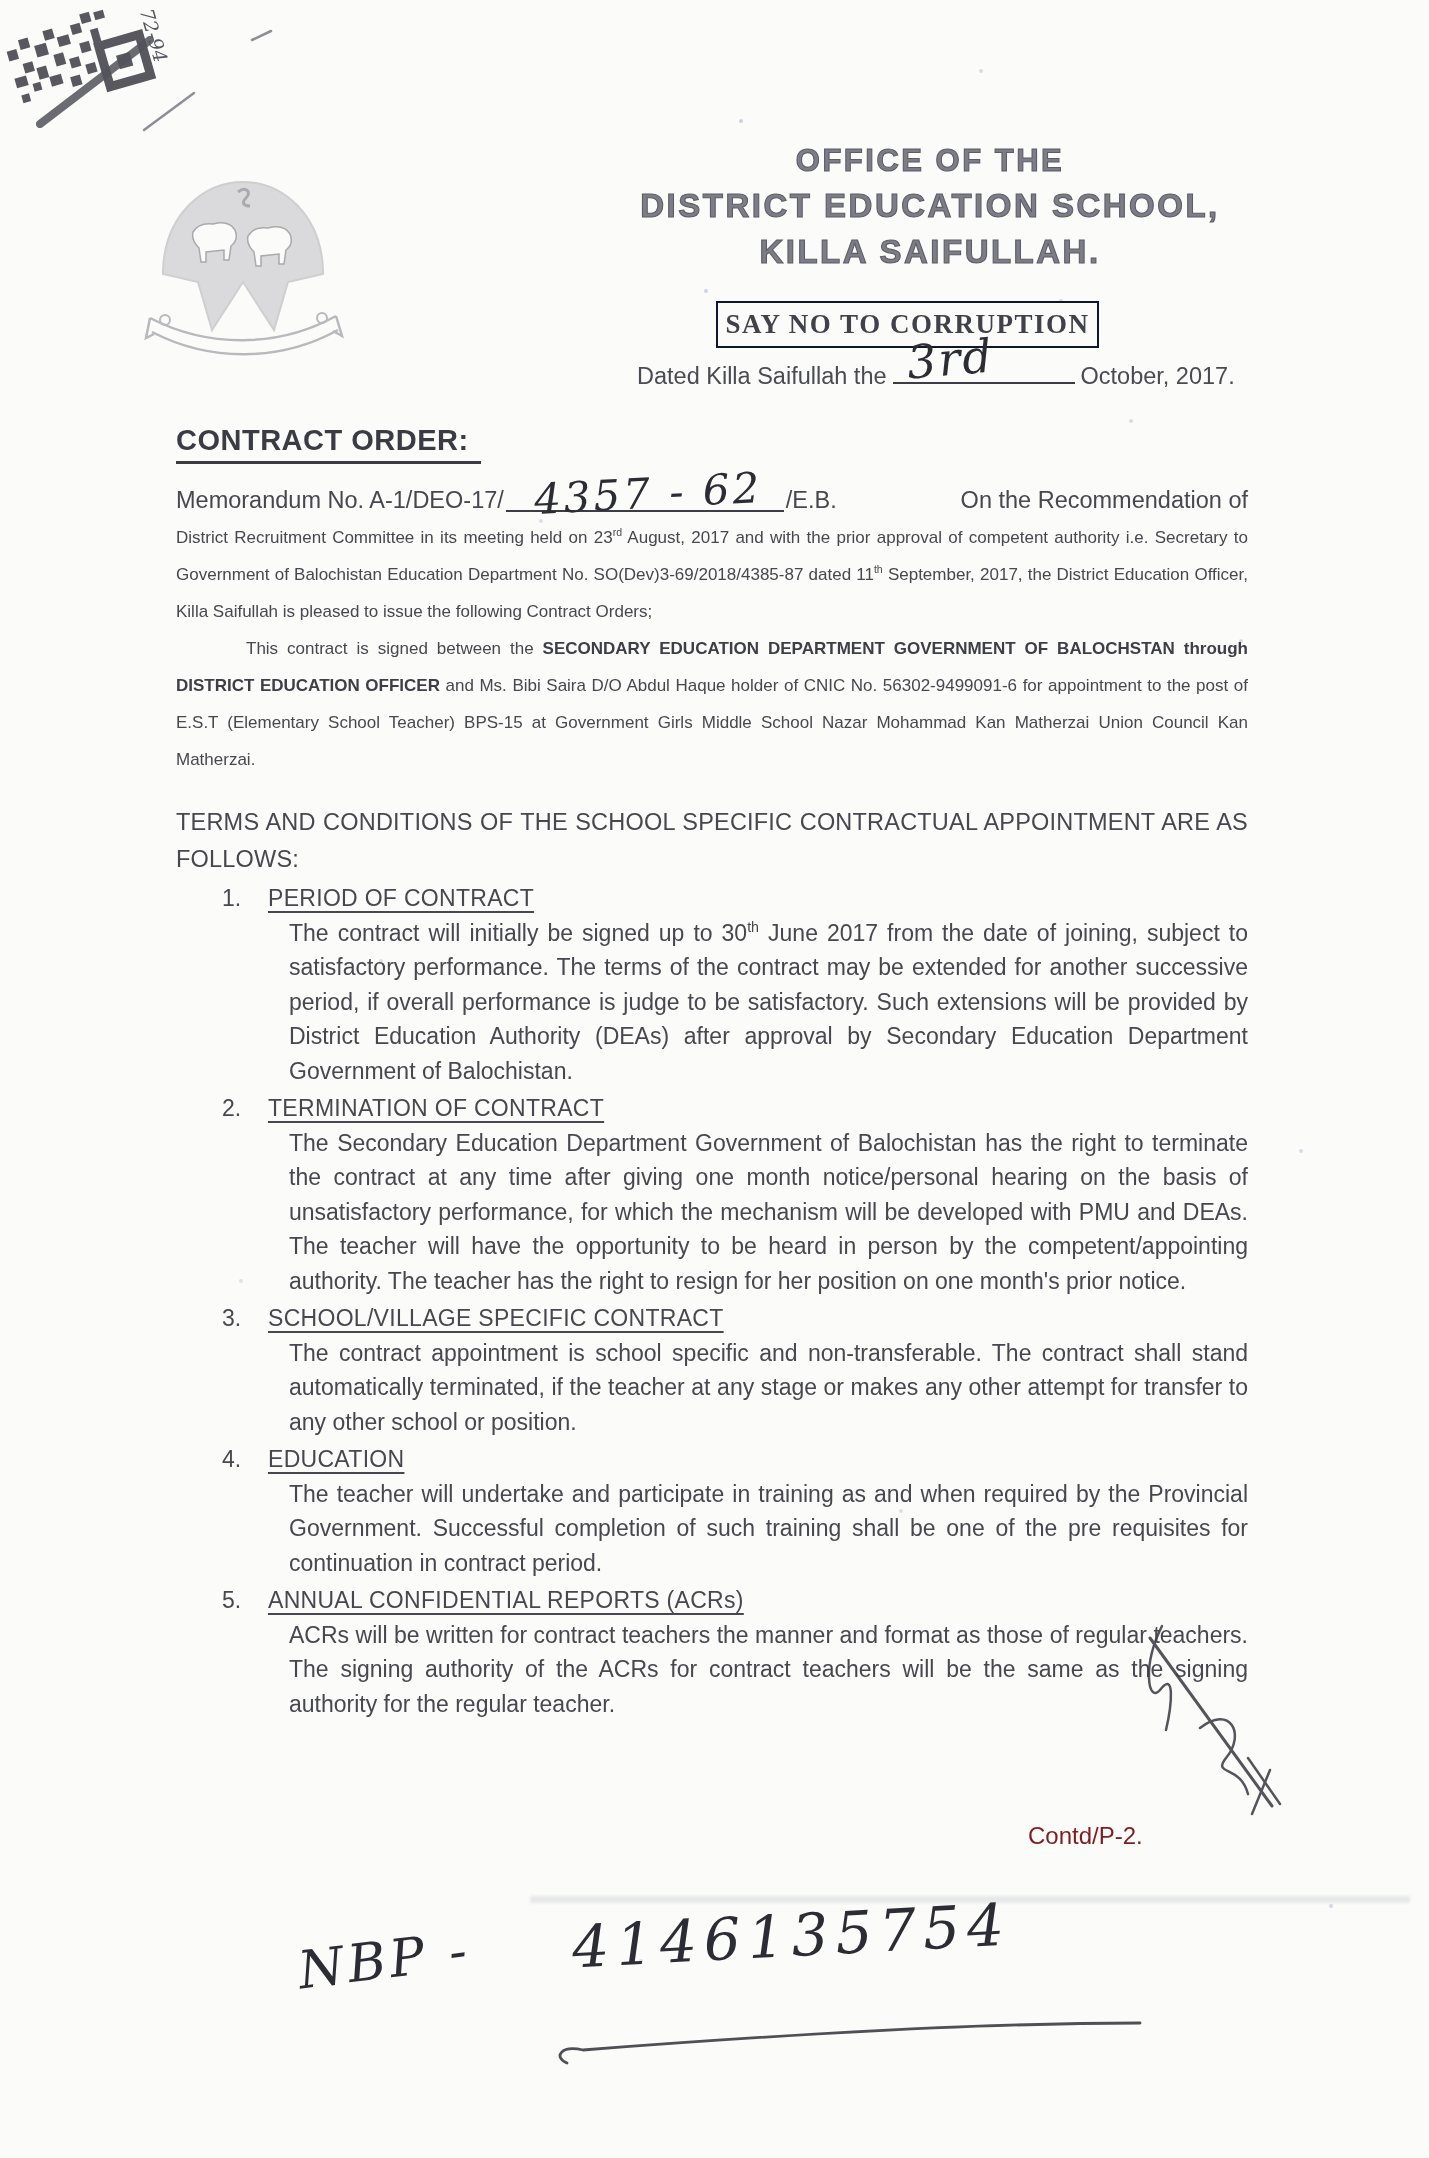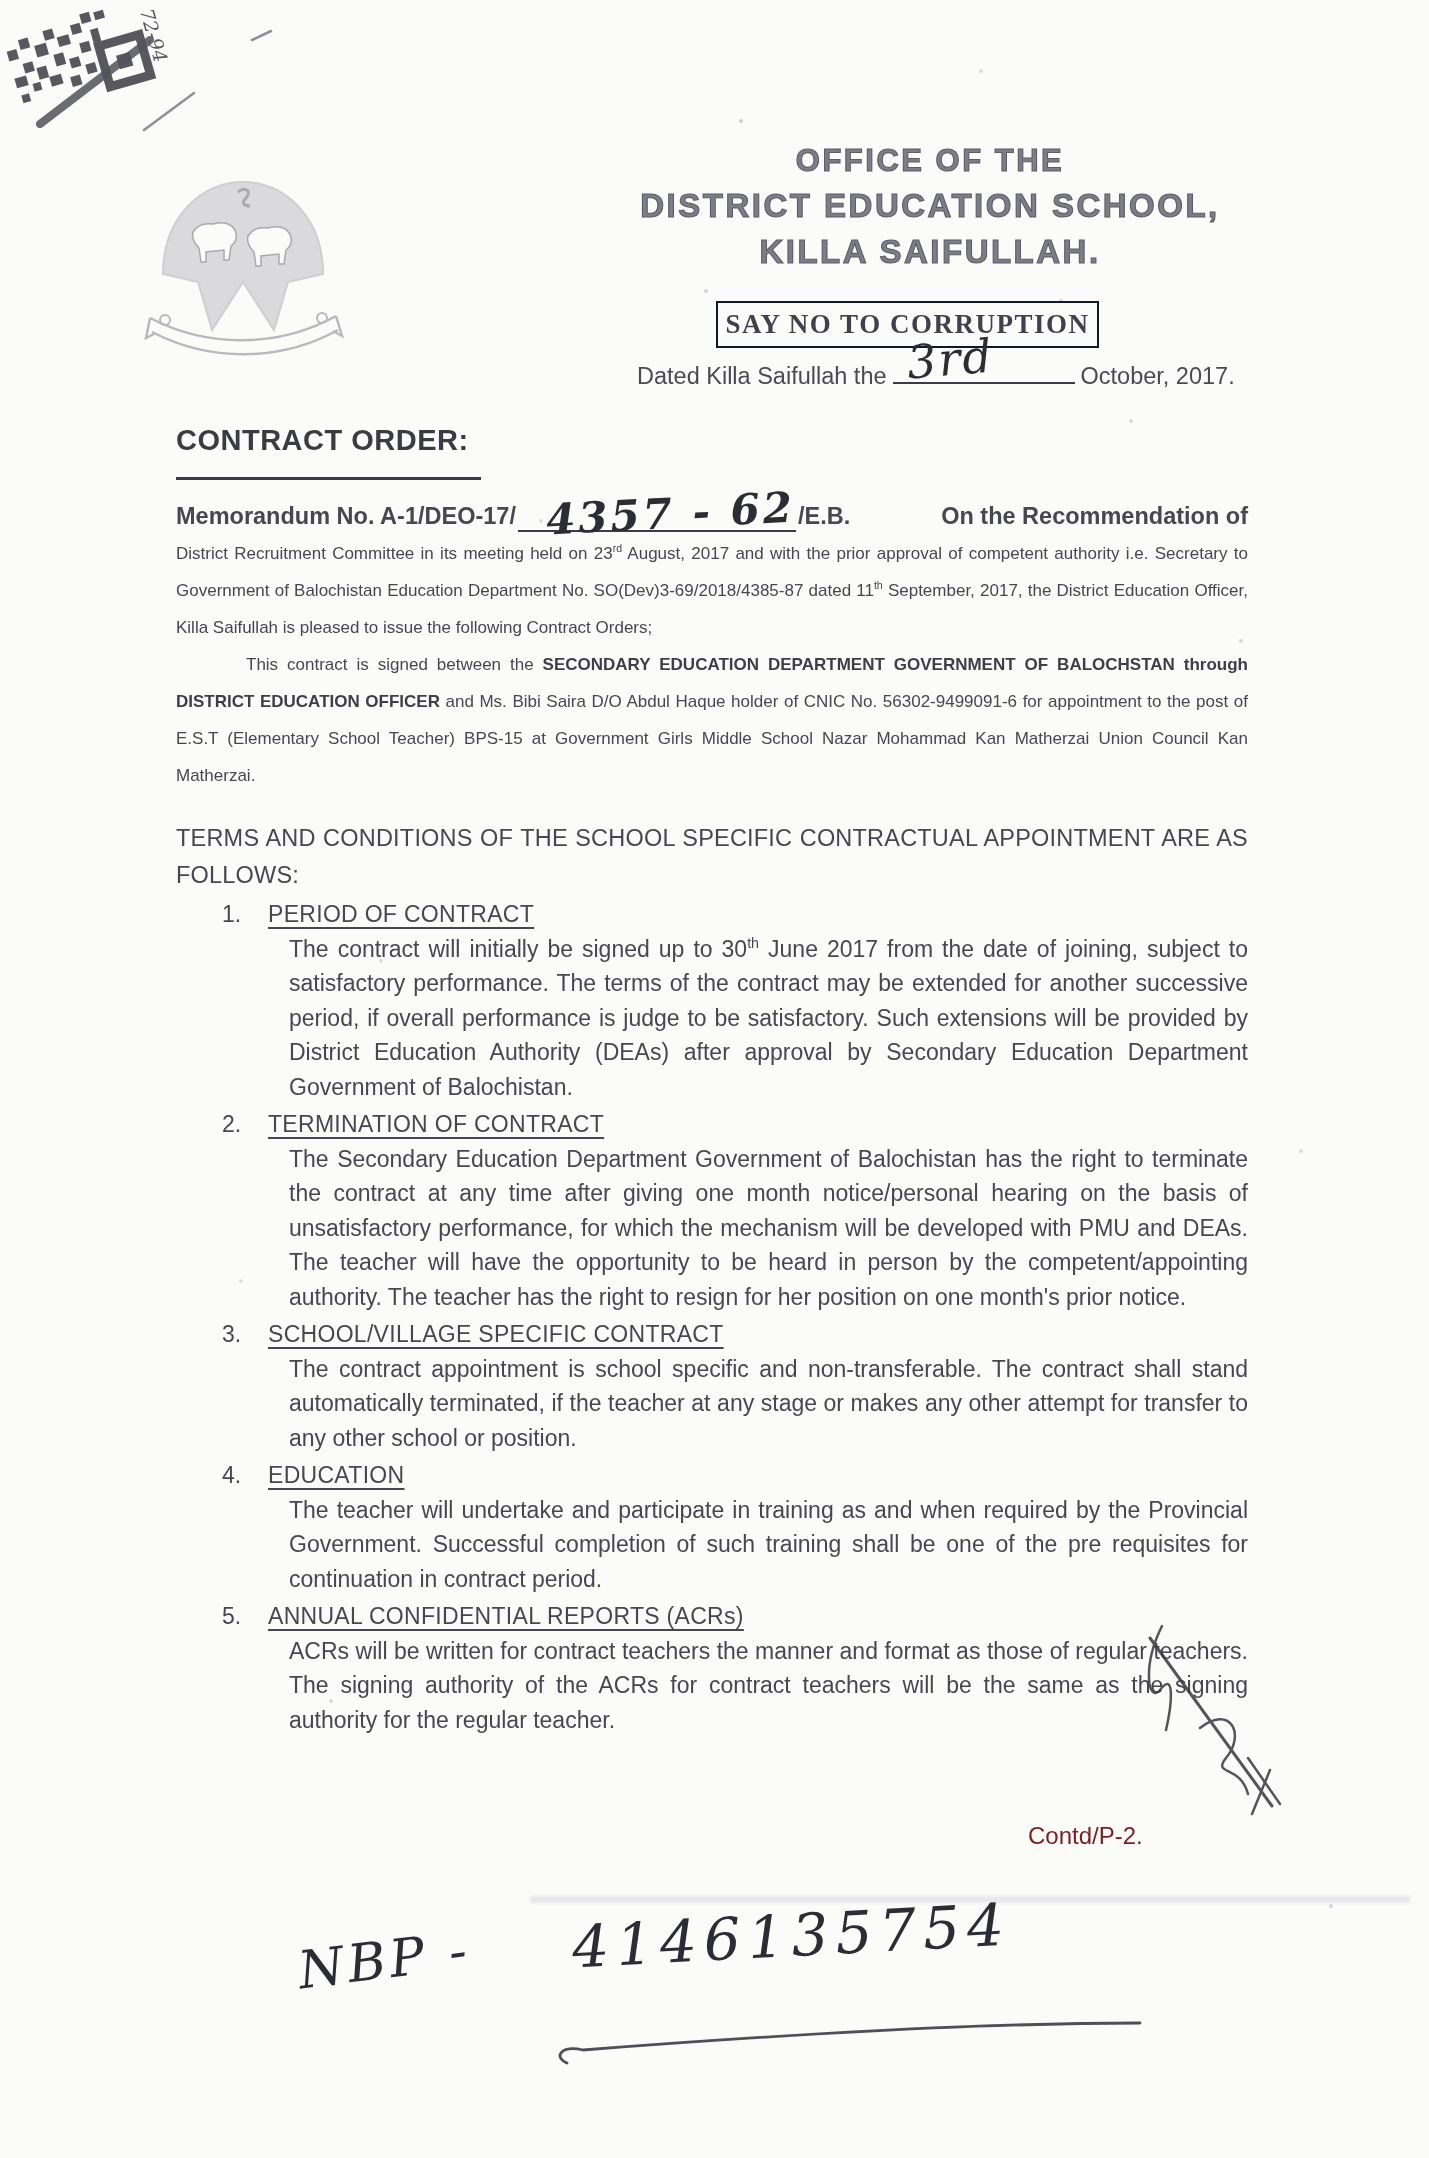--- a/index.html
+++ b/index.html
@@ -24,23 +24,23 @@
          font-size:27px;font-weight:600;letter-spacing:1.5px;color:#41414b;}
   .dateline{position:absolute;left:637px;top:352px;display:flex;align-items:baseline;
             font-size:23.5px;white-space:nowrap;color:#4a4a52;}
   .blank{display:inline-block;border-bottom:2px solid #3c3c46;position:relative;}
   .date-blank{width:182px;height:30px;margin:0 6px;}
   .hand{font-family:"DejaVu Serif",serif;font-style:italic;color:#2c2c34;}
   .date-fill{position:absolute;left:14px;bottom:-4px;font-size:46px;transform:rotate(-5deg);letter-spacing:2px;}
   .content{position:absolute;left:176px;top:424px;width:1072px;}
   .title-wrap{margin-bottom:18px;}
   .doc-title{font-size:29px;font-weight:bold;color:#3b3b43;letter-spacing:.5px;display:inline-block;
-             border-bottom:3px solid #3b3b43;padding:0 12px 20px 0;}
+             border-bottom:3px solid #3b3b43;padding:0 12px 4px 0;}
   .para{font-size:17px;line-height:37px;text-align:justify;}
-  .memo-line{display:flex;align-items:center;font-size:23.5px;line-height:37px;white-space:nowrap;font-weight:bold;}
+  .memo-line{display:flex;align-items:flex-start;font-size:23.5px;line-height:37px;white-space:nowrap;}
   .memo-blank{flex:0 0 278px;height:28px;margin:0 2px;}
   .memo-fill{position:absolute;left:28px;bottom:-2px;font-size:42px;transform:rotate(-3deg);white-space:nowrap;letter-spacing:3px;}
   .memo-lead{margin-left:auto;}
   .intro{text-indent:70px;}
   .terms-head{margin-top:26px;font-size:23.5px;line-height:37px;text-align:justify;letter-spacing:.2px;}
   .term{position:relative;padding-left:92px;font-size:23px;line-height:34.5px;margin-top:3px;}
   .term-num{position:absolute;left:46px;top:0;}
   .term-head{letter-spacing:.3px;text-decoration:underline;text-underline-offset:5px;text-decoration-thickness:2px;}
   .term-body{text-align:justify;margin-left:21px;}
   sup{font-size:.62em;line-height:0;}

